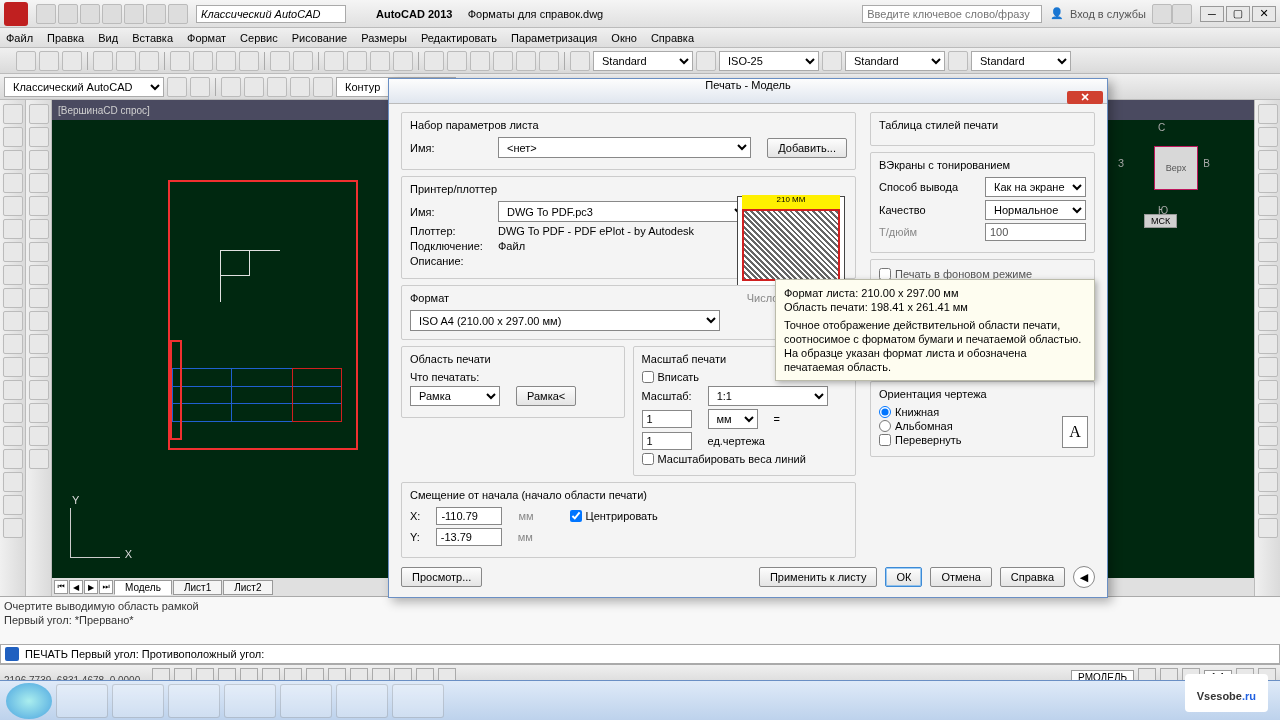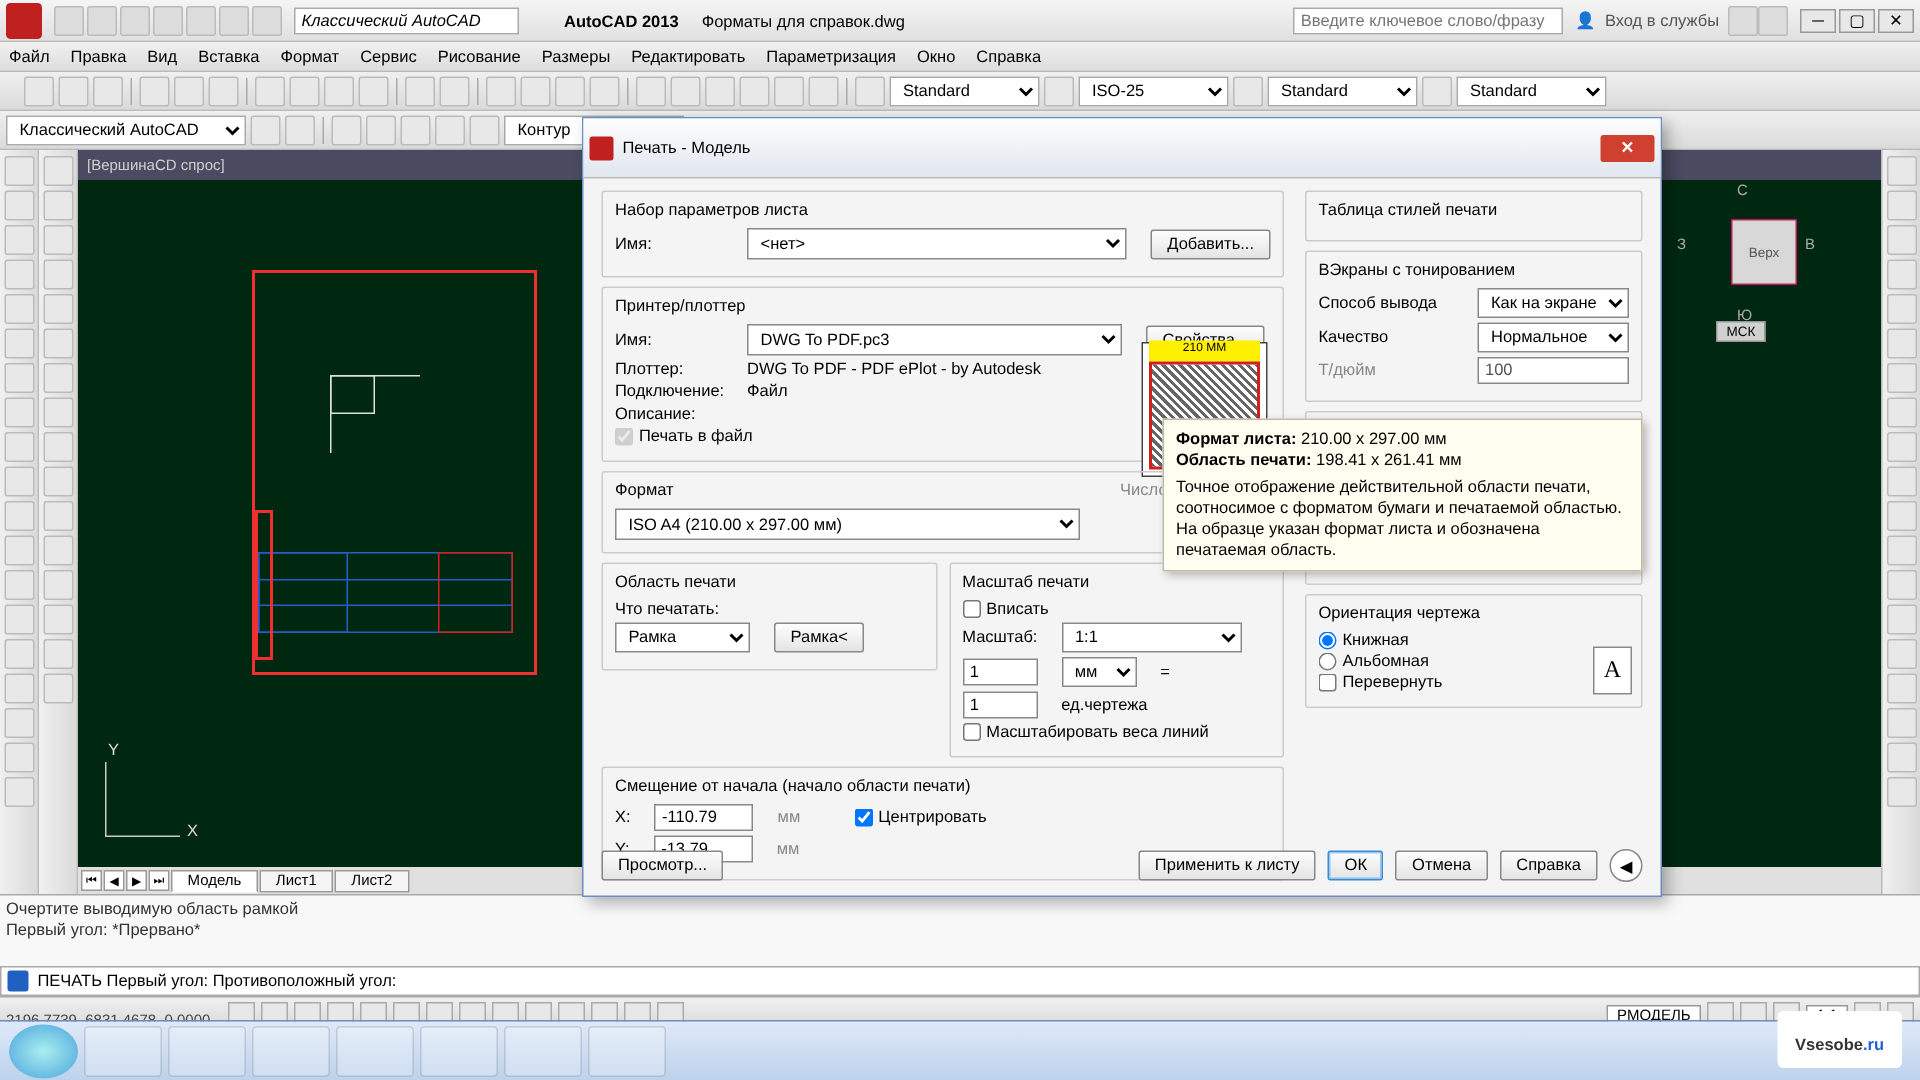--- a/index.html
+++ b/index.html
@@ -57,43 +57,43 @@
 .sb-model { border:1px solid #999; padding:1px 6px; background:#fff; font-size:10px; }
 
 .taskbar { position:absolute; bottom:0; left:0; right:0; height:40px; background:linear-gradient(#dfeaf8,#bdd2ec); border-top:1px solid #6a8fc4; display:flex; align-items:center; padding:0 6px; gap:4px; }
 .start-btn { width:46px; height:36px; border-radius:50%; background:radial-gradient(#aee,#4aa3e0); }
 .task { width:52px; height:34px; background:rgba(255,255,255,0.25); border:1px solid rgba(0,0,0,0.15); border-radius:3px; }
 .watermark { position:absolute; right:12px; bottom:8px; background:#fff; border-radius:4px; padding:6px 12px; font-size:22px; font-weight:bold; color:#333; font-family:Arial; }
 .watermark .ru { color:#2060e0; }
 
 
 .dialog { position:absolute; left:388px; top:78px; width:720px; height:520px; background:#f4f4f4; border:1px solid #6a8fc4; box-shadow:4px 4px 10px rgba(0,0,0,0.3); }
-.dlg-title { height:40px; background:linear-gradient(#fdfdfd,#e0e6ef); display:flex; align-items:center; padding:0 4px; border-bottom:1px solid #bbb; }
+.dlg-title { height:25px; background:linear-gradient(#fdfdfd,#e0e6ef); display:flex; align-items:center; padding:0 4px; border-bottom:1px solid #bbb;flex-direction:column; }
 .dlg-title .icon { width:16px; height:16px; background:#c02020; border-radius:2px; margin-right:6px; }
 .dlg-close { margin-left:auto; width:36px; height:18px; background:#d04030; color:#fff; display:flex; align-items:center; justify-content:center; border-radius:2px; font-weight:bold; }
 .dlg-body { padding:8px 12px; display:flex; gap:14px; height:452px; }
 .dlg-left { width:460px; }
 .dlg-right { flex:1; }
 .grp { border:1px solid #ccc; border-radius:2px; padding:6px 8px 8px; margin-bottom:6px; position:relative; }
 .grp-title { font-size:11px; margin-bottom:6px; }
 .row { display:flex; align-items:center; gap:16px; margin:3px 0; }
 .lbl { width:72px; }
 .sel { border:1px solid #888; background:#fff; padding:2px 4px; height:21px; flex:1; }
 .btn { border:1px solid #888; background:linear-gradient(#fdfdfd,#e4e4e4); padding:3px 10px; border-radius:2px; }
 .btn.primary { border-color:#3d8ad6; box-shadow:inset 0 0 0 1px rgba(88,170,240,0.6); }
 .chk { display:flex; align-items:center; gap:4px; margin:2px 0; }
 .chk input { width:12px; height:12px; }
-.paper-preview { position:absolute; right:10px; top:36px; width:84px; height:90px; background:#fff; border:1px solid #444; }
+.paper-preview { position:absolute; right:10px; top:19px; width:108px; height:90px; background:#fff; border:1px solid #444; }
 .pp-ruler { position:absolute; top:-2px; left:4px; right:4px; height:14px; background:#fff000; font-size:8px; text-align:center; }
 .pp-hatch { position:absolute; top:12px; left:4px; right:4px; bottom:4px; border:2px solid #d02020; background:repeating-linear-gradient(45deg,#666 0,#666 2px,#fff 2px,#fff 4px); }
 .paper-preview::before { content:''; position:absolute; inset:-16px -6px 0 -28px; background:radial-gradient(circle at 66px 30px,#fff04a 0,#fff04a 28px,transparent 46px); z-index:-1; }
 
 .tooltip { position:absolute; left:386px; top:200px; width:320px; background:#fefdf0; border:1px solid #bba; padding:6px 8px; box-shadow:2px 2px 6px rgba(0,0,0,0.3); font-size:11px; line-height:14px; }
 .tooltip .tt-head { white-space:nowrap; }
-.tooltip b { font-weight:bold; }
+.tooltip b { font-weight:normal; }
 
 .dim-row { display:flex; gap:8px; align-items:flex-start; }
 .num-in { width:66px; border:1px solid #888; padding:2px 4px; background:#fff; }
 .small-sel { border:1px solid #888; background:#fff; padding:1px 4px; height:20px; }
 
 .dlg-foot { position:absolute; left:0; right:0; bottom:0; height:40px; display:flex; align-items:center; gap:8px; padding:0 12px; }
 .dlg-foot .spacer { flex:1; }
 .expand-btn { width:22px; height:22px; border:1px solid #888; border-radius:11px; display:flex; align-items:center; justify-content:center; background:#fff; }
 
 .orient-icon { width:26px; height:32px; border:1px solid #888; background:#fff; display:flex; align-items:center; justify-content:center; font-size:16px; font-family:Georgia,serif; position:absolute; right:6px; top:34px; }
@@ -368,24 +368,20 @@
             <span class="lbl">Плоттер:</span>
             <span>DWG To PDF - PDF ePlot - by Autodesk</span>
           </div>
         <div class="row">
             <span class="lbl">Подключение:</span>
             <span>Файл</span>
           </div>
         <div class="row">
             <span class="lbl">Описание:</span>
           </div>
-        <label class="chk">
-            <input type="checkbox" checked="" disabled="" style="">
-            <span>Печать в файл</span>
-          </label>
         <div class="paper-preview">
           <div class="pp-ruler">210 MM</div>
           <div class="pp-hatch"></div>
         </div>
       </div>
 
       <div class="grp">
         <div style="display:flex;justify-content:space-between">
           <span class="grp-title">Формат</span>
           <span style="color:#888">Число экземпляров</span>

